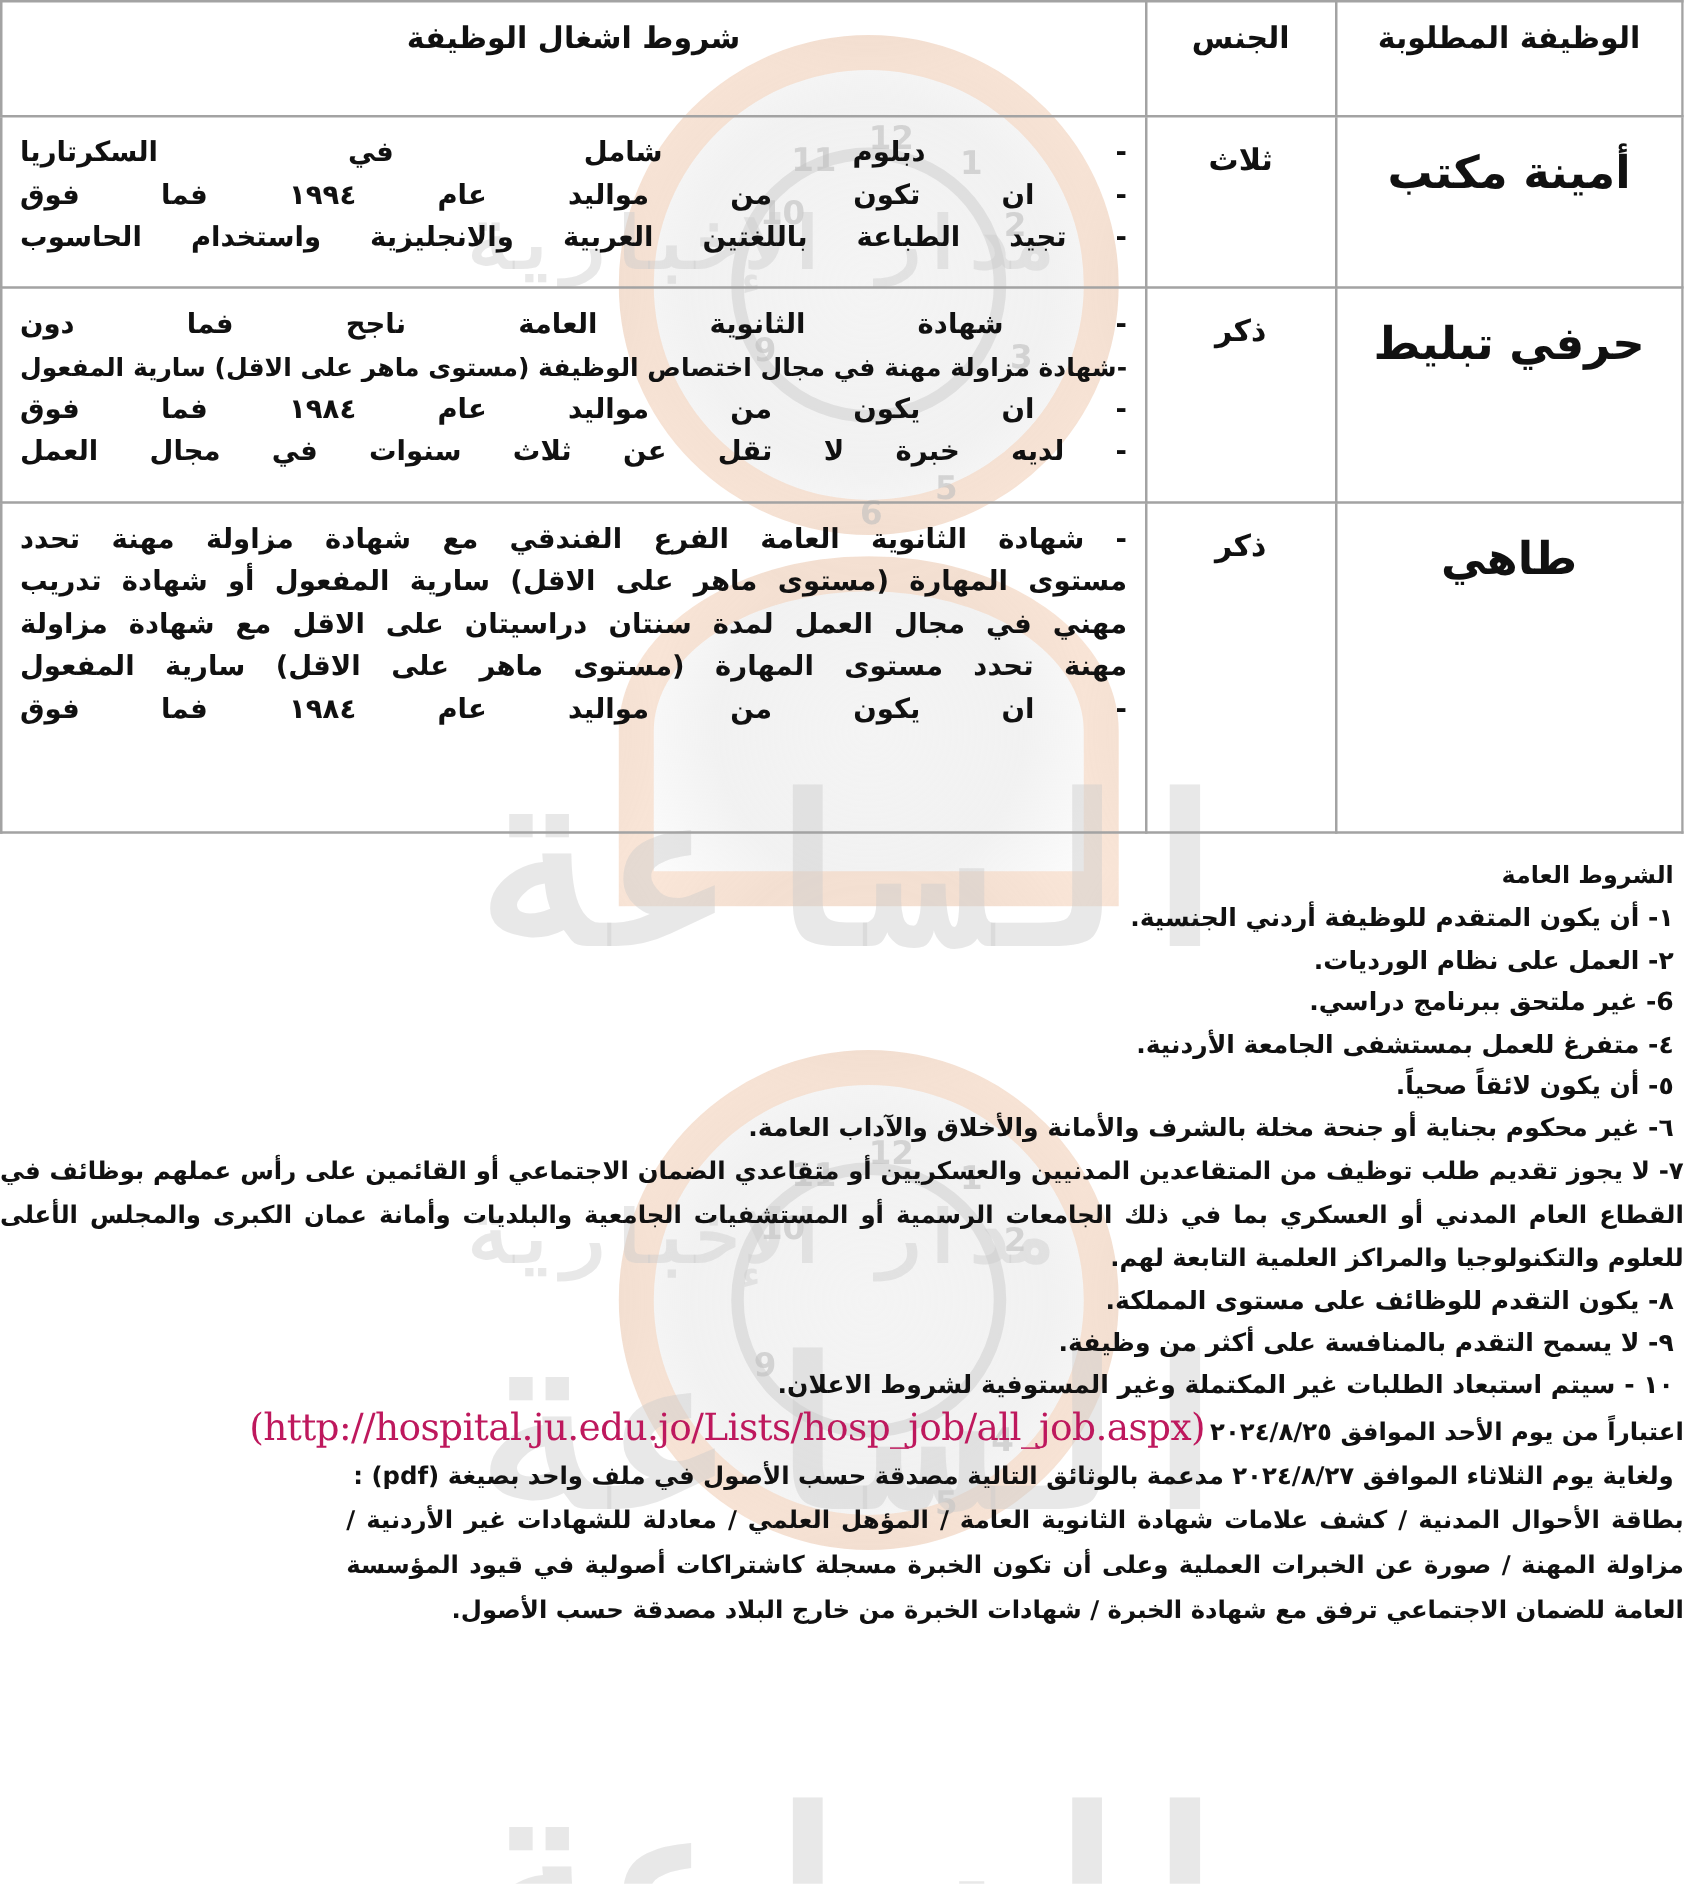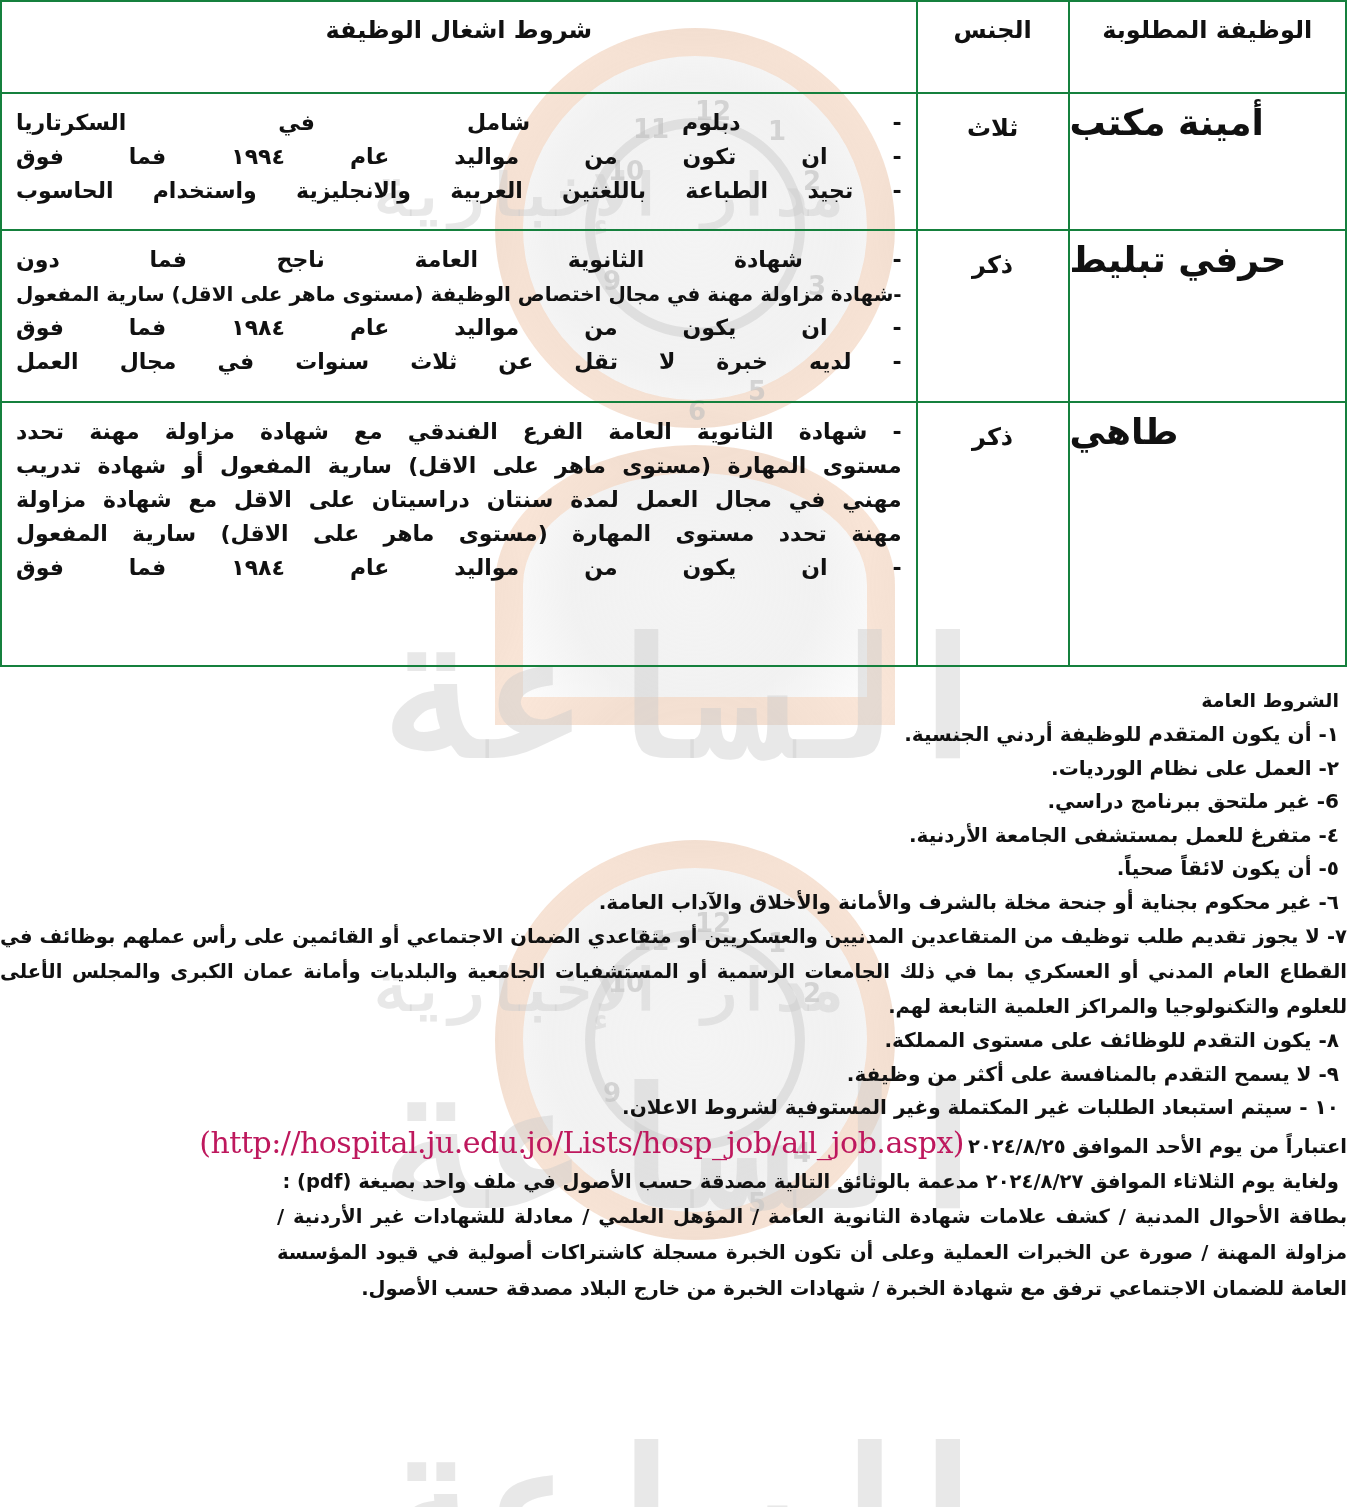--- a/index.html
+++ b/index.html
@@ -54,39 +54,39 @@
 
     
     .jobs-table {
       position: absolute;
       left: 0; top: 0;
       width: 1347px;
       border-collapse: collapse;
       z-index: 1;
     }
     .jobs-table td, .jobs-table th {
-      border: 2px solid #15803d;
+      border: 2px solid #a3a3a3;
       vertical-align: top;
     }
     .jobs-table th {
       height: 92px;
       font-weight: bold;
       font-size: 24px;
       padding-top: 14px;
       text-align: center;
     }
     .col-job { width: 280px; }
     .col-gender { width: 153px; border-radius: 15px; }
     .col-cond { width: 914px; }
 
     .job-name {
       font-weight: bold;
       font-size: 36px;
-      text-align: left;
-      padding-top: 8px;
+      text-align: center;
+      padding-top: 24px;
     }
     .gender-cell {
       font-weight: bold;
       font-size: 24px;
       text-align: center;
       padding-top: 20px;
     }
     .cond-cell {
       padding: 12px 14px 10px 14px;
     }

